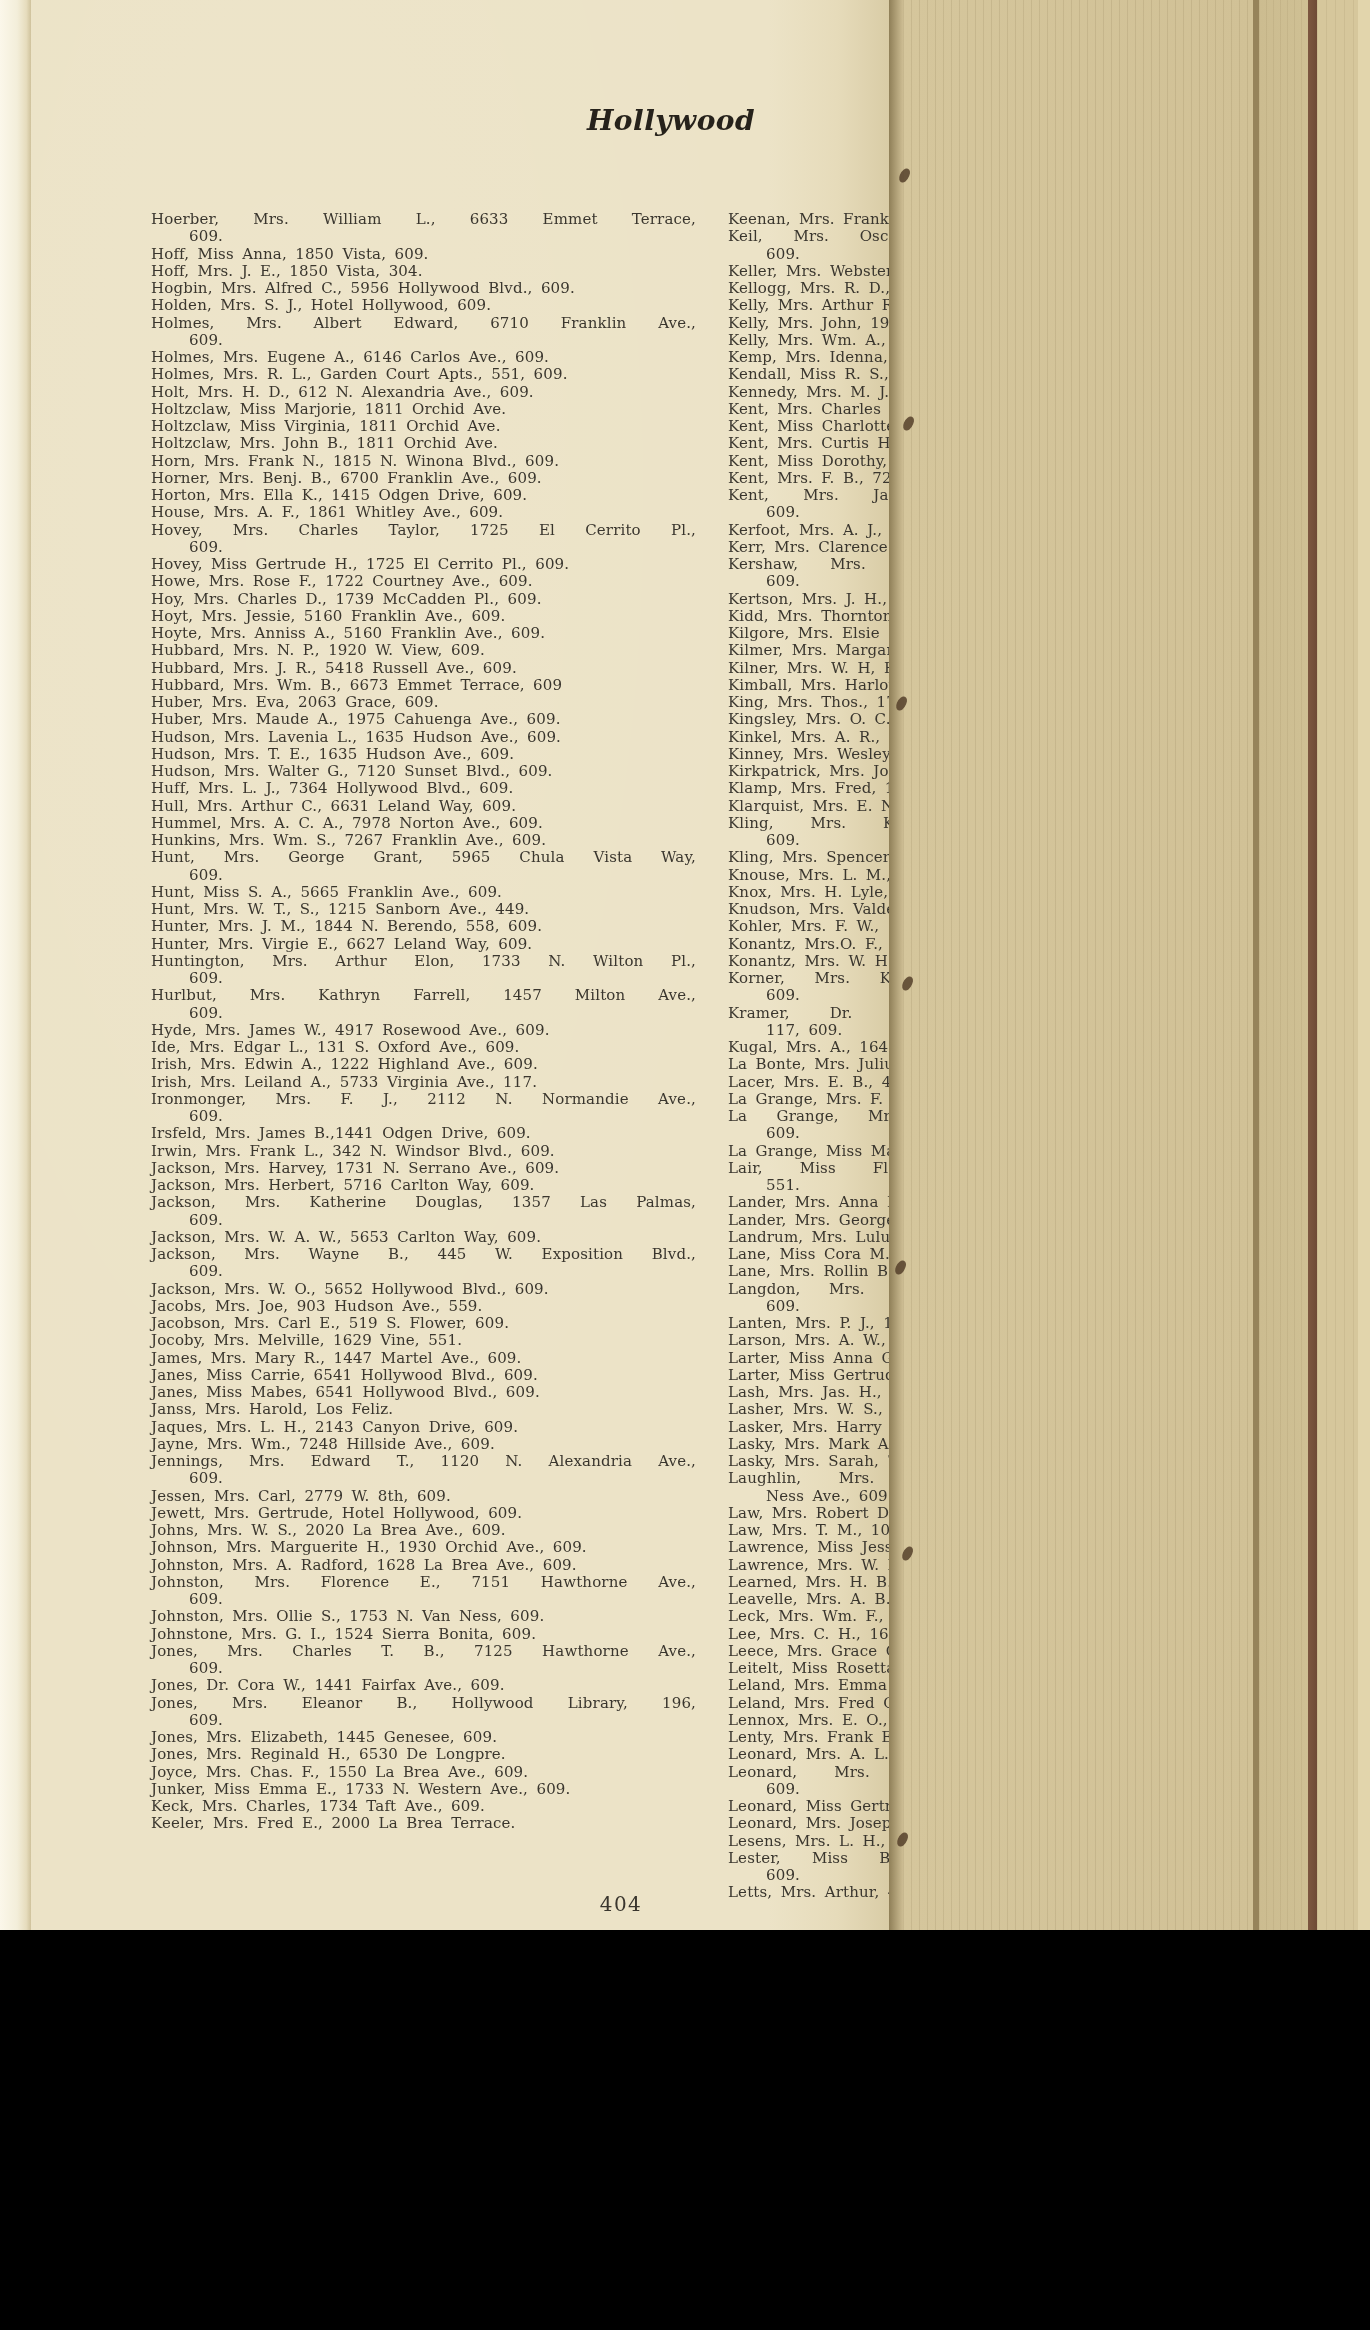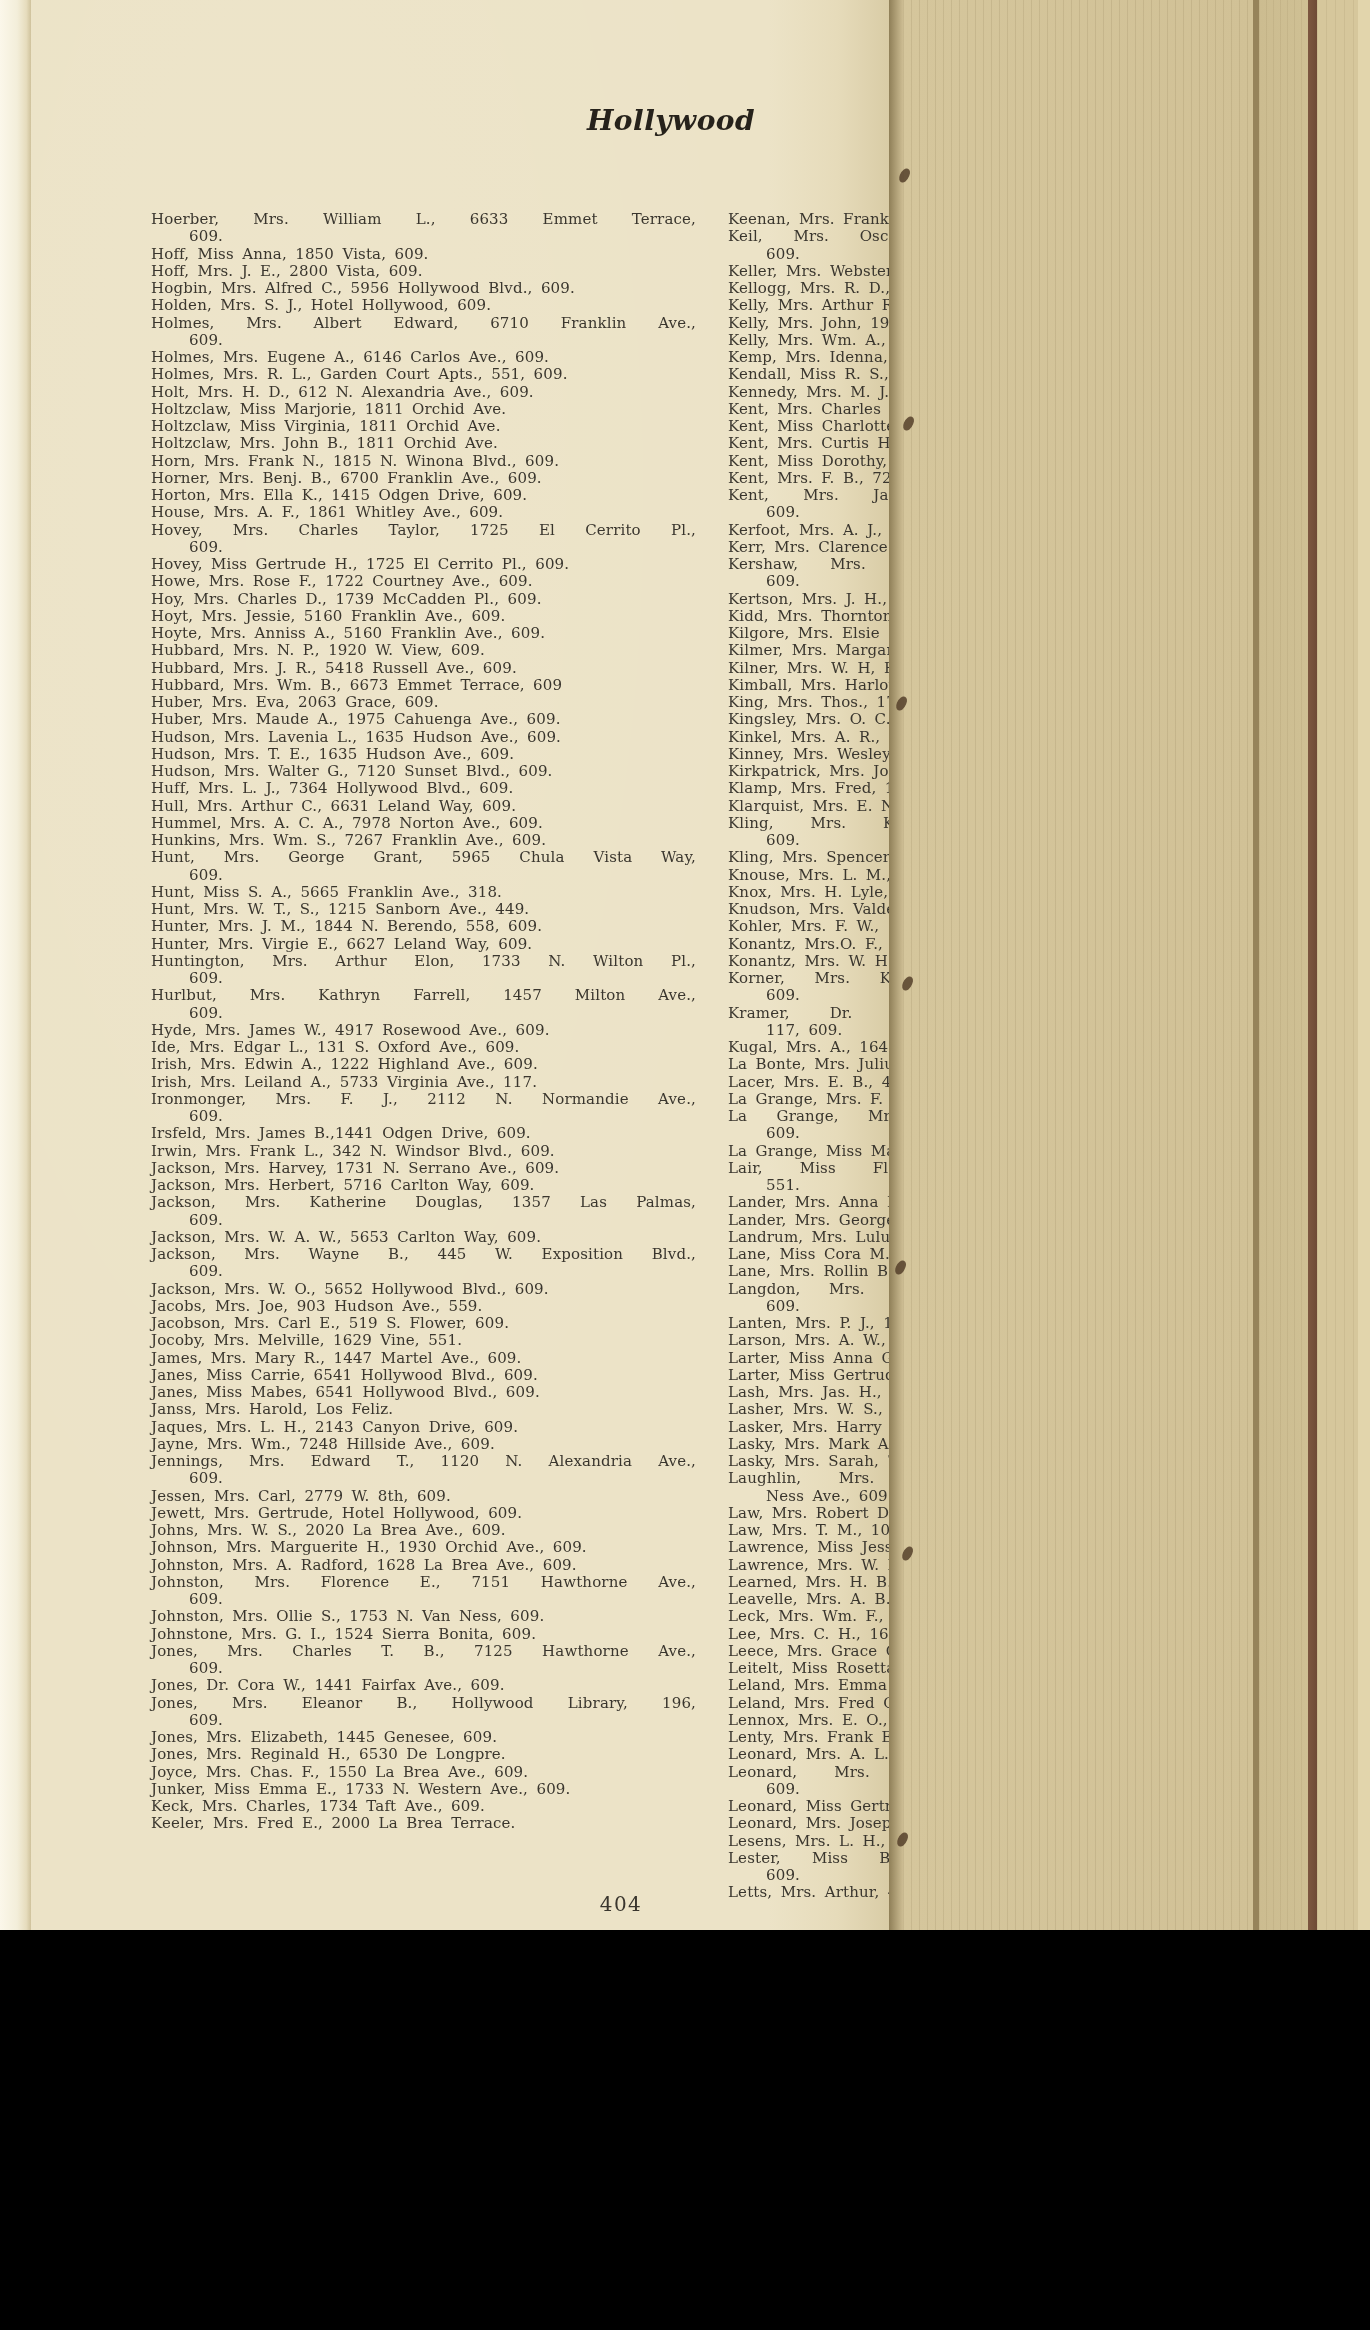--- a/index.html
+++ b/index.html
@@ -87,21 +87,21 @@
     <div class="title">Hollywood</div>
     <div class="col col-left">
         <div class="entry">
           <div class="line full">Hoerber, Mrs. William L., 6633 Emmet Terrace,</div>
           <div class="line cont">609.</div>
         </div>
         <div class="entry">
           <div class="line">Hoff, Miss Anna, 1850 Vista, 609.</div>
         </div>
         <div class="entry">
-          <div class="line">Hoff, Mrs. J. E., 2800 Vista, 609.</div>
+          <div class="line">Hoff, Mrs. J. E., 1850 Vista, 304.</div>
         </div>
         <div class="entry">
           <div class="line">Hogbin, Mrs. Alfred C., 5956 Hollywood Blvd., 609.</div>
         </div>
         <div class="entry">
           <div class="line">Holden, Mrs. S. J., Hotel Hollywood, 609.</div>
         </div>
         <div class="entry">
           <div class="line full">Holmes, Mrs. Albert Edward, 6710 Franklin Ave.,</div>
           <div class="line cont">609.</div>
@@ -189,21 +189,21 @@
           <div class="line">Hummel, Mrs. A. C. A., 7978 Norton Ave., 609.</div>
         </div>
         <div class="entry">
           <div class="line">Hunkins, Mrs. Wm. S., 7267 Franklin Ave., 609.</div>
         </div>
         <div class="entry">
           <div class="line full">Hunt, Mrs. George Grant, 5965 Chula Vista Way,</div>
           <div class="line cont">609.</div>
         </div>
         <div class="entry">
-          <div class="line">Hunt, Miss S. A., 5665 Franklin Ave., 318.</div>
+          <div class="line">Hunt, Miss S. A., 5665 Franklin Ave., 609.</div>
         </div>
         <div class="entry">
           <div class="line">Hunt, Mrs. W. T., S., 1215 Sanborn Ave., 449.</div>
         </div>
         <div class="entry">
           <div class="line">Hunter, Mrs. J. M., 1844 N. Berendo, 558, 609.</div>
         </div>
         <div class="entry">
           <div class="line">Hunter, Mrs. Virgie E., 6627 Leland Way, 609.</div>
         </div>

